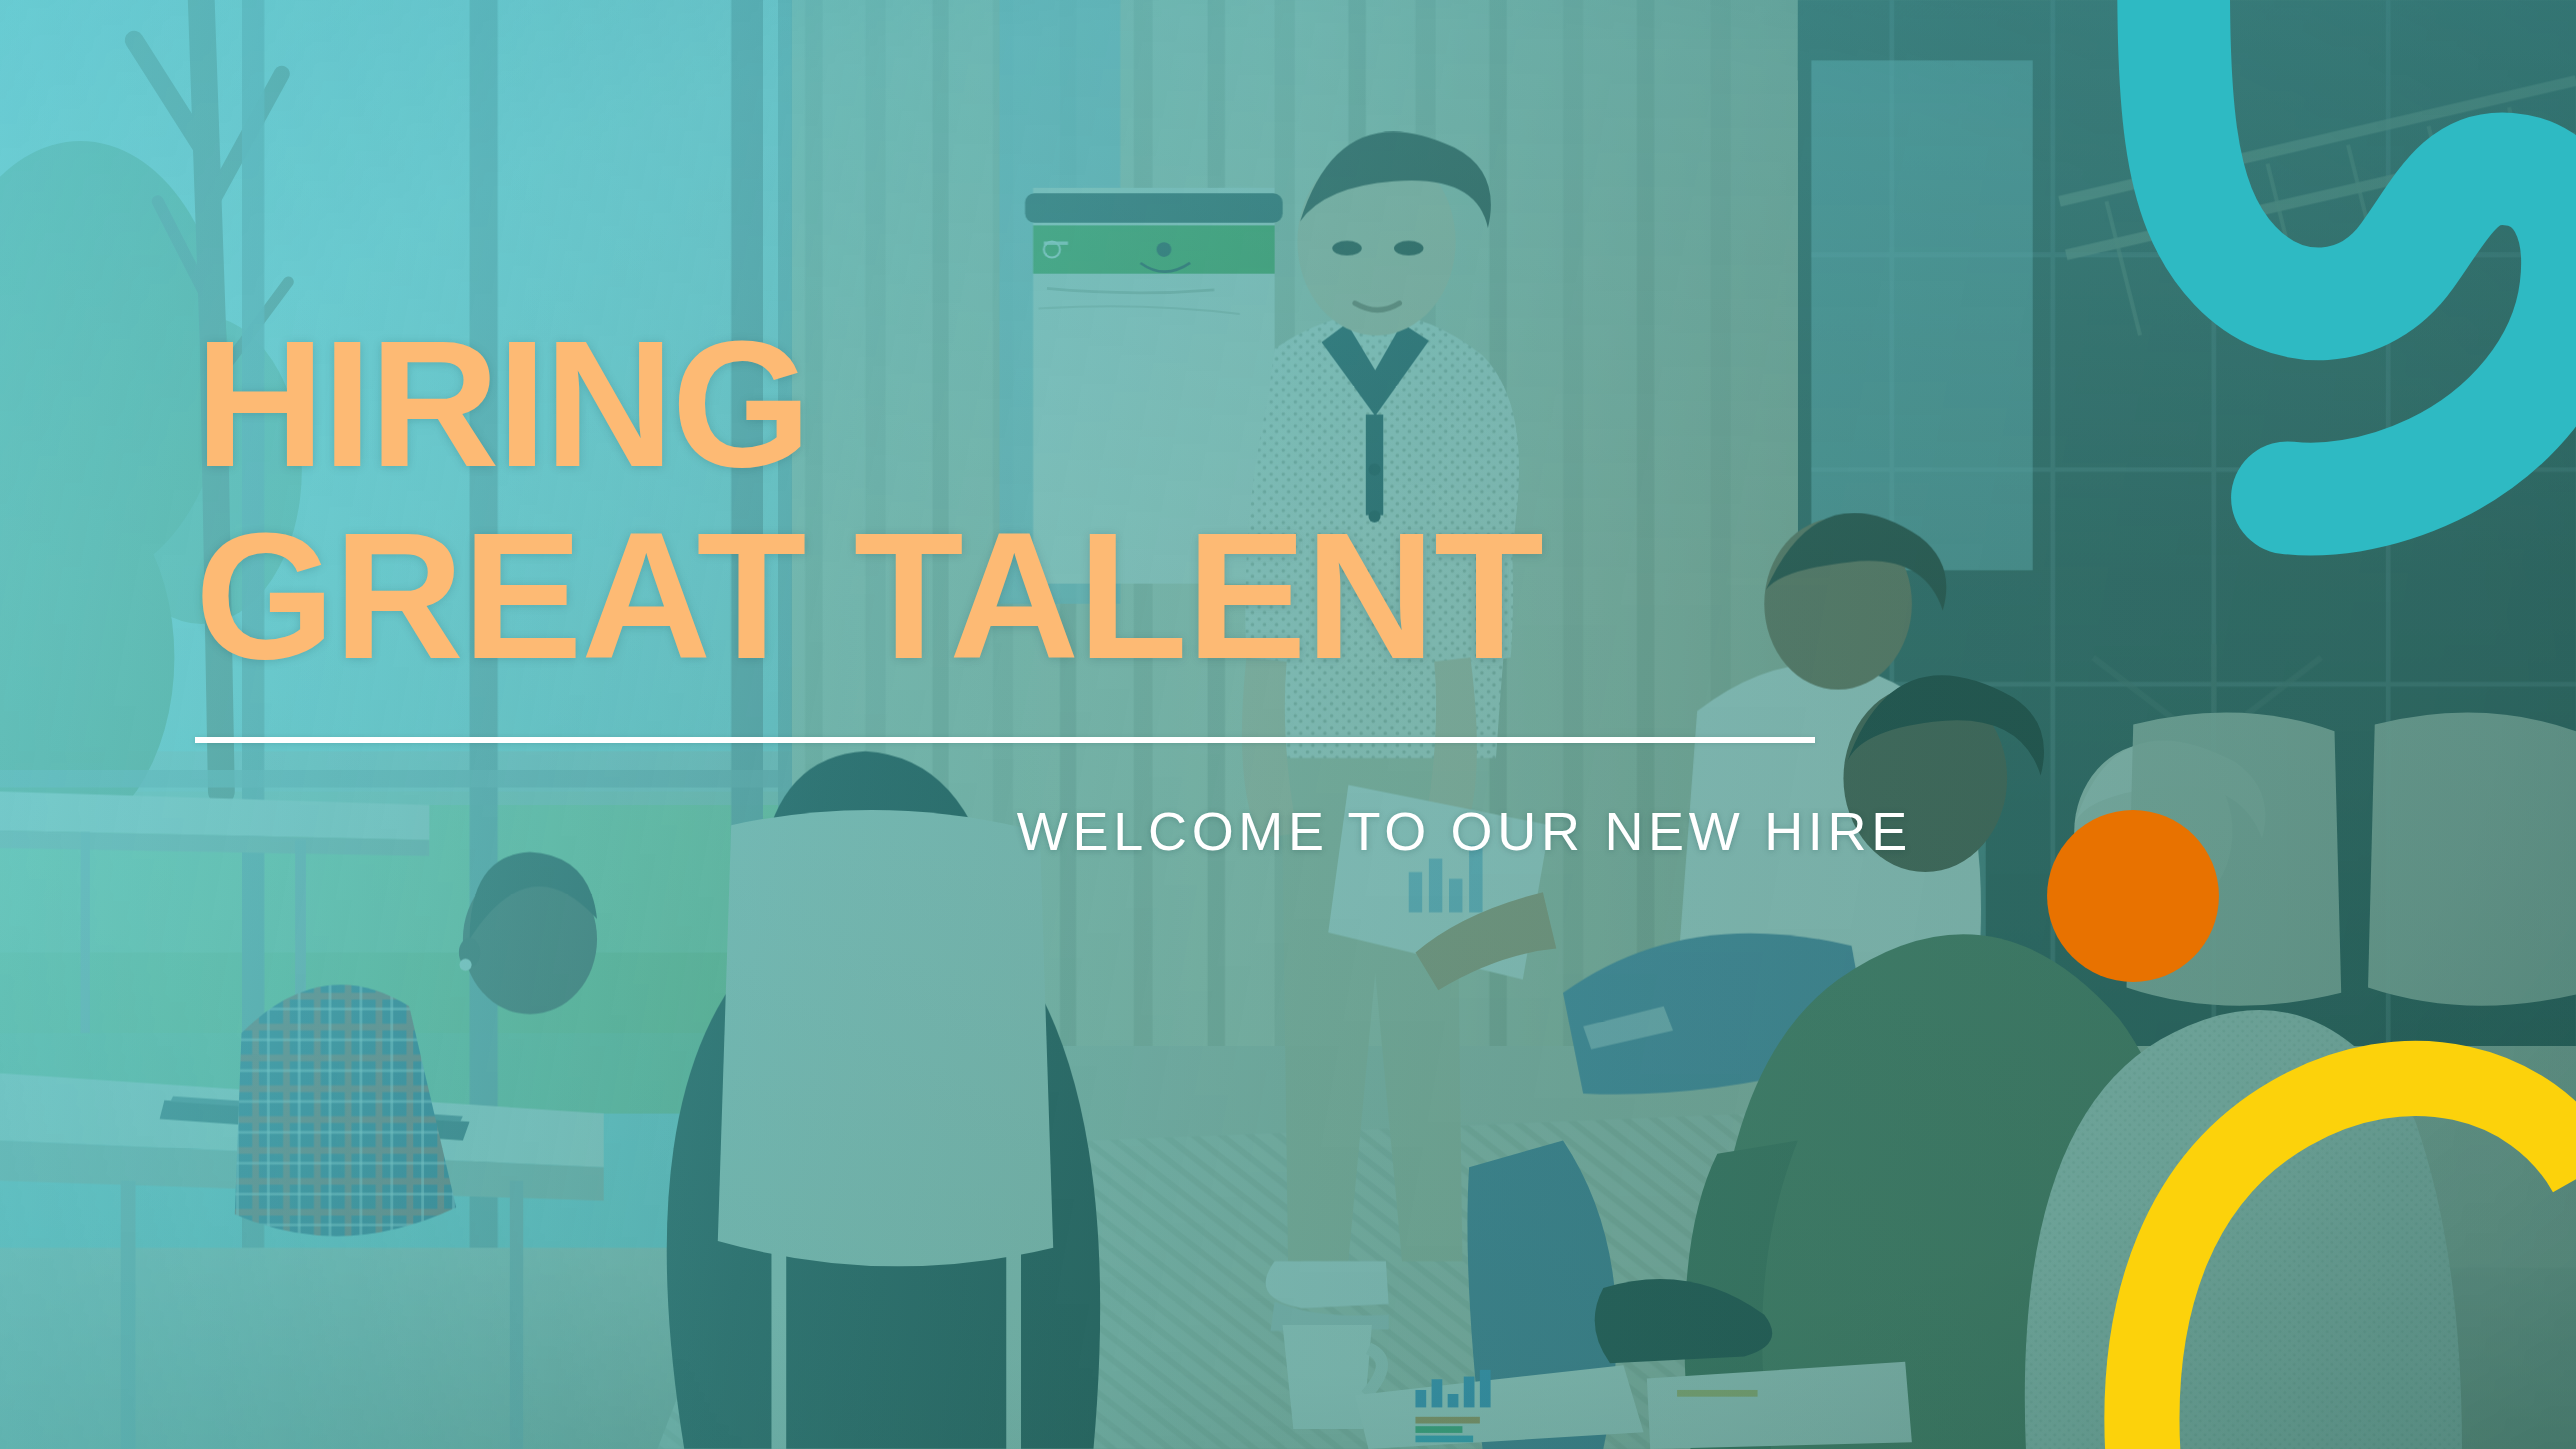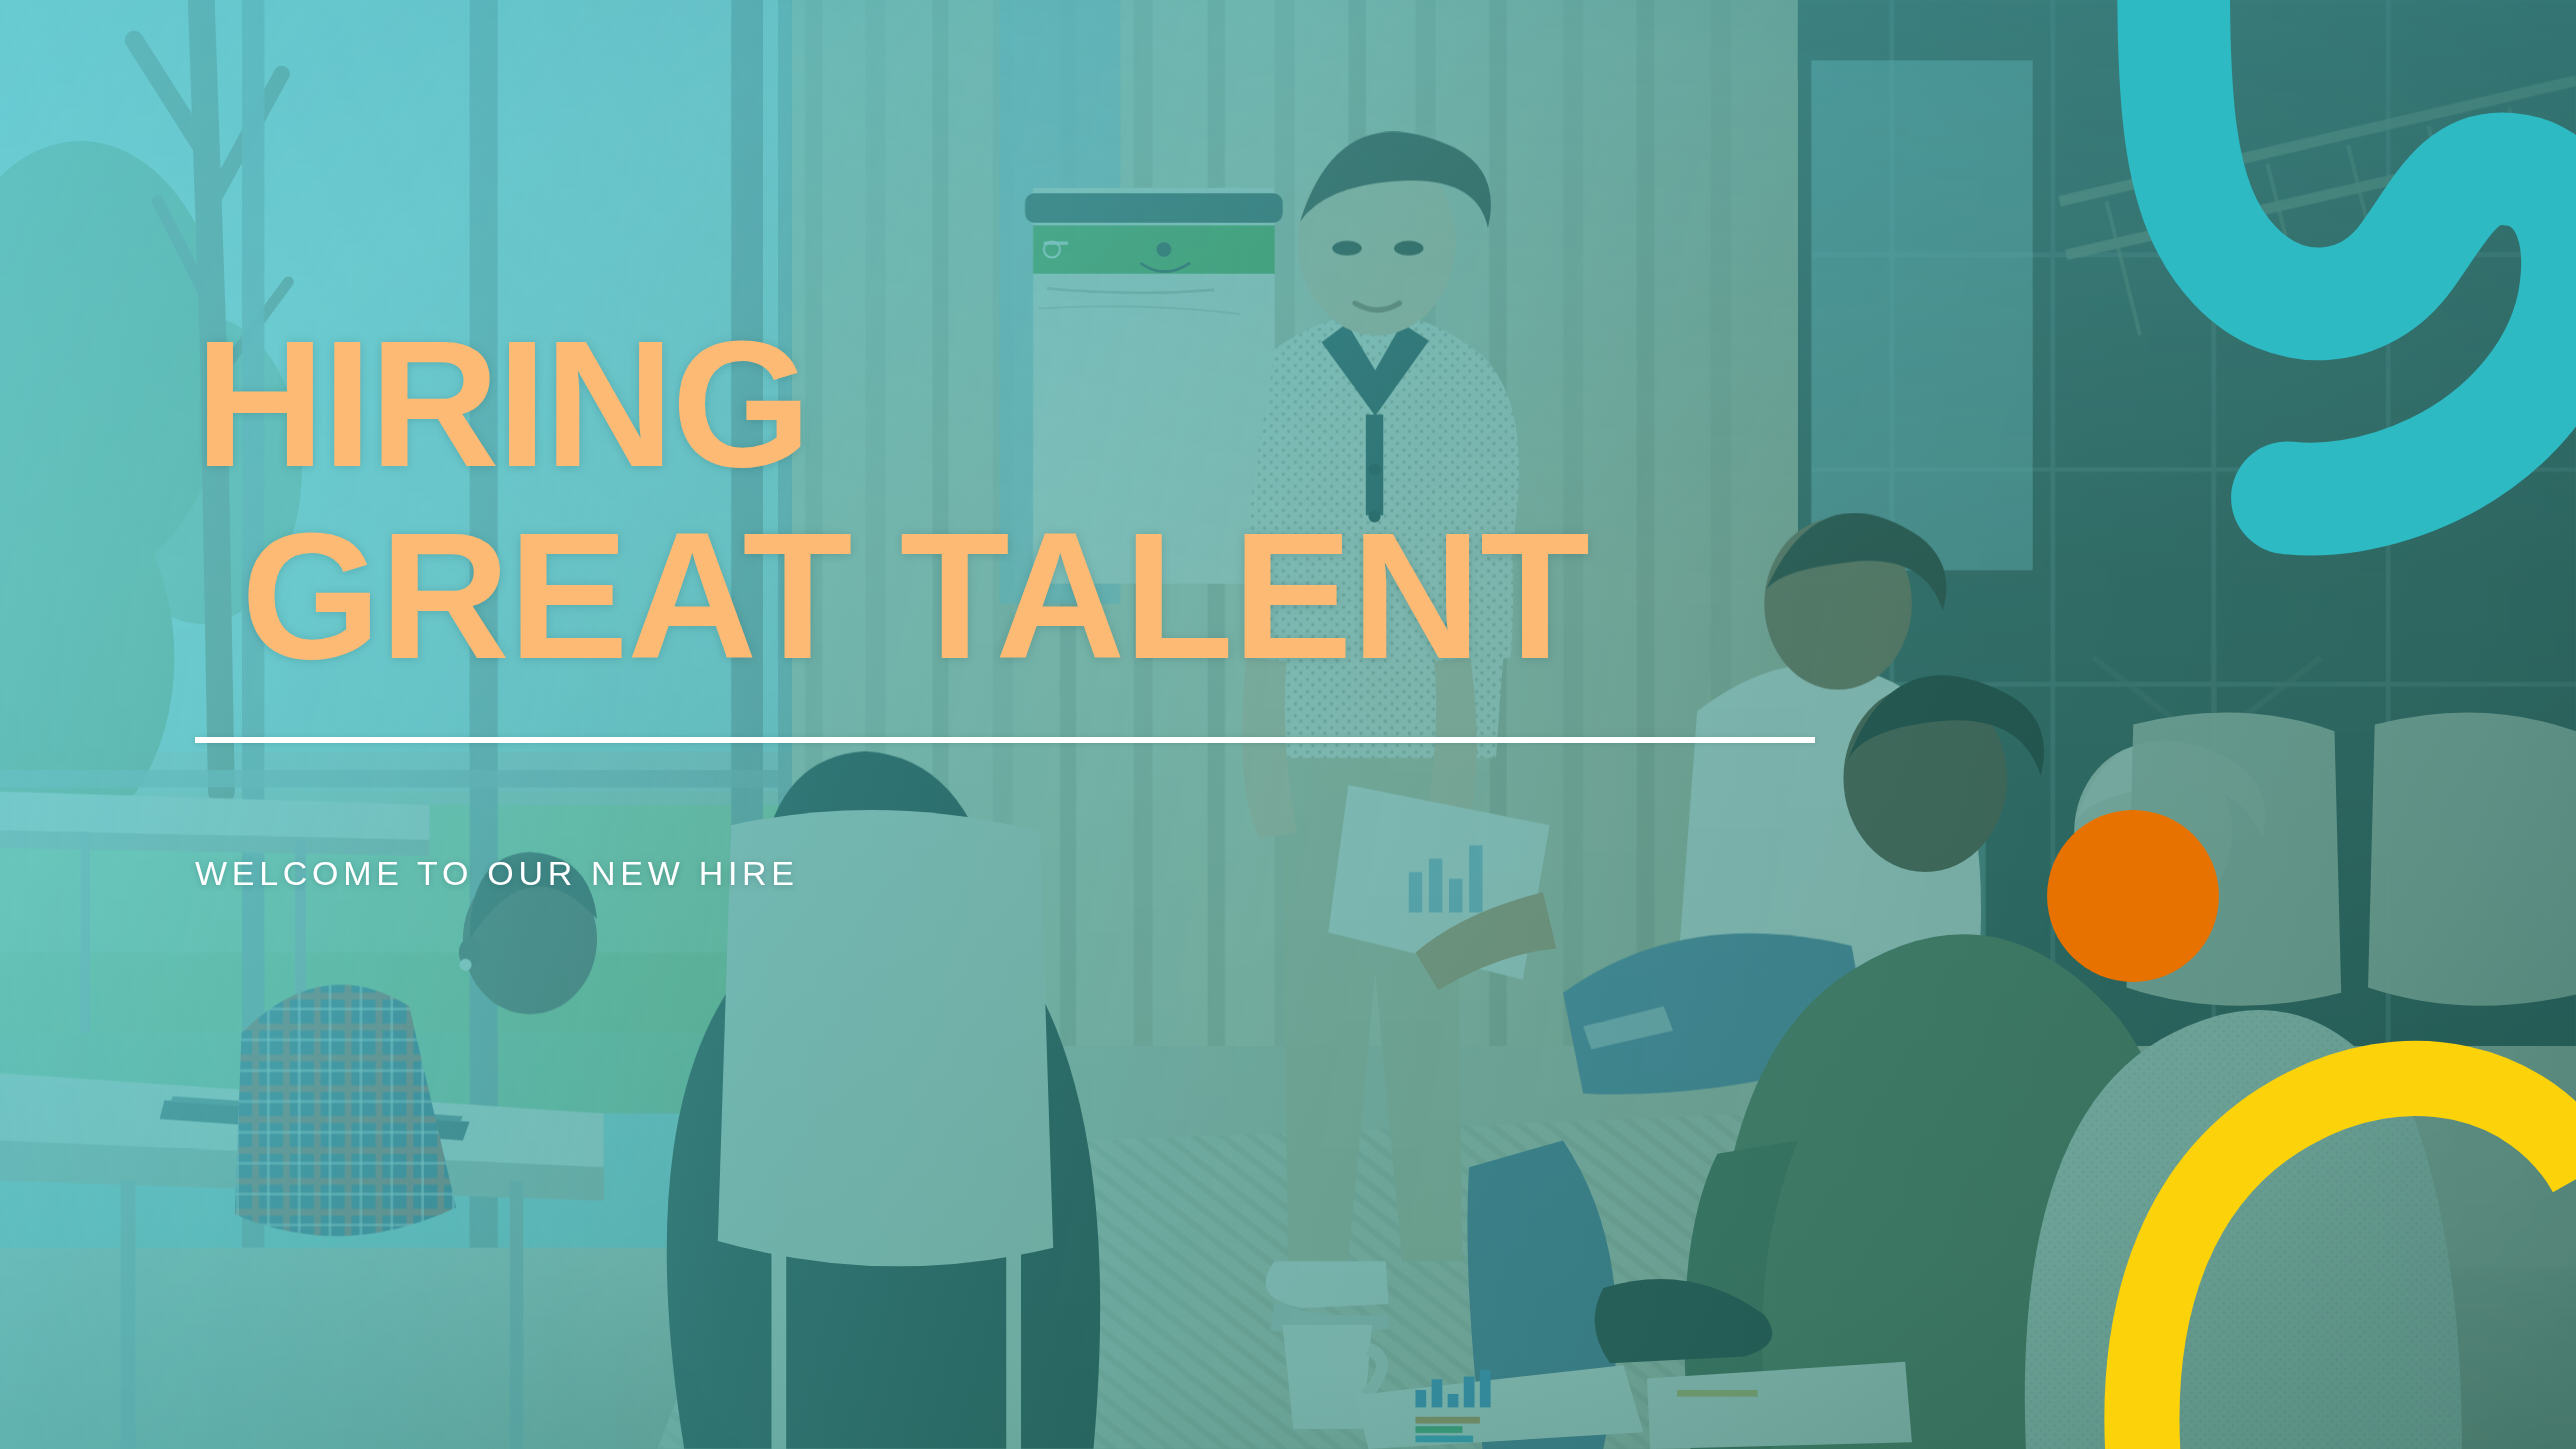--- a/index.html
+++ b/index.html
@@ -68,40 +68,41 @@
     font-size:180px;
     line-height:0.99;
     letter-spacing:-1.3px;
     text-transform:uppercase;
     white-space:nowrap;
     transform:scaleX(1.0);
     transform-origin:left center;
     text-shadow:0 1.3px 9.4px rgba(10,55,60,0.18);
   }
   .headline .ln1{ display:block; letter-spacing:-2.7px; }
-  .headline .ln2{ display:block; letter-spacing:-1.3px; margin-top:13.4px;margin-left:46px; }
+  .headline .ln2{ display:block; letter-spacing:-1.3px; margin-top:13.4px; }
 
   .divider{
     margin-top:52px;
     width:1620px;
     height:6px;
     background:#ffffff;
     box-shadow:0 0.7px 5.4px rgba(10,55,60,0.15);
   }
 
   .subtitle{
-    margin-top:111px;
+    margin-top:57px;
     color:#ffffff;
     font-family:"Liberation Sans Narrow","Liberation Sans", sans-serif;
     font-weight:400;
-    font-size:34px;
+    font-size:54px;
     letter-spacing:4.7px;
     text-transform:uppercase;
     white-space:nowrap;
     text-shadow:0 1.3px 6.7px rgba(10,55,60,0.25);
+    text-align:right;
   }
 </style>
 </head>
 <body>
 
 <div id="banner">
 
   <div class="photo">
     <svg viewBox="0 0 3840 2160" preserveAspectRatio="none" aria-hidden="true">
       <defs>

